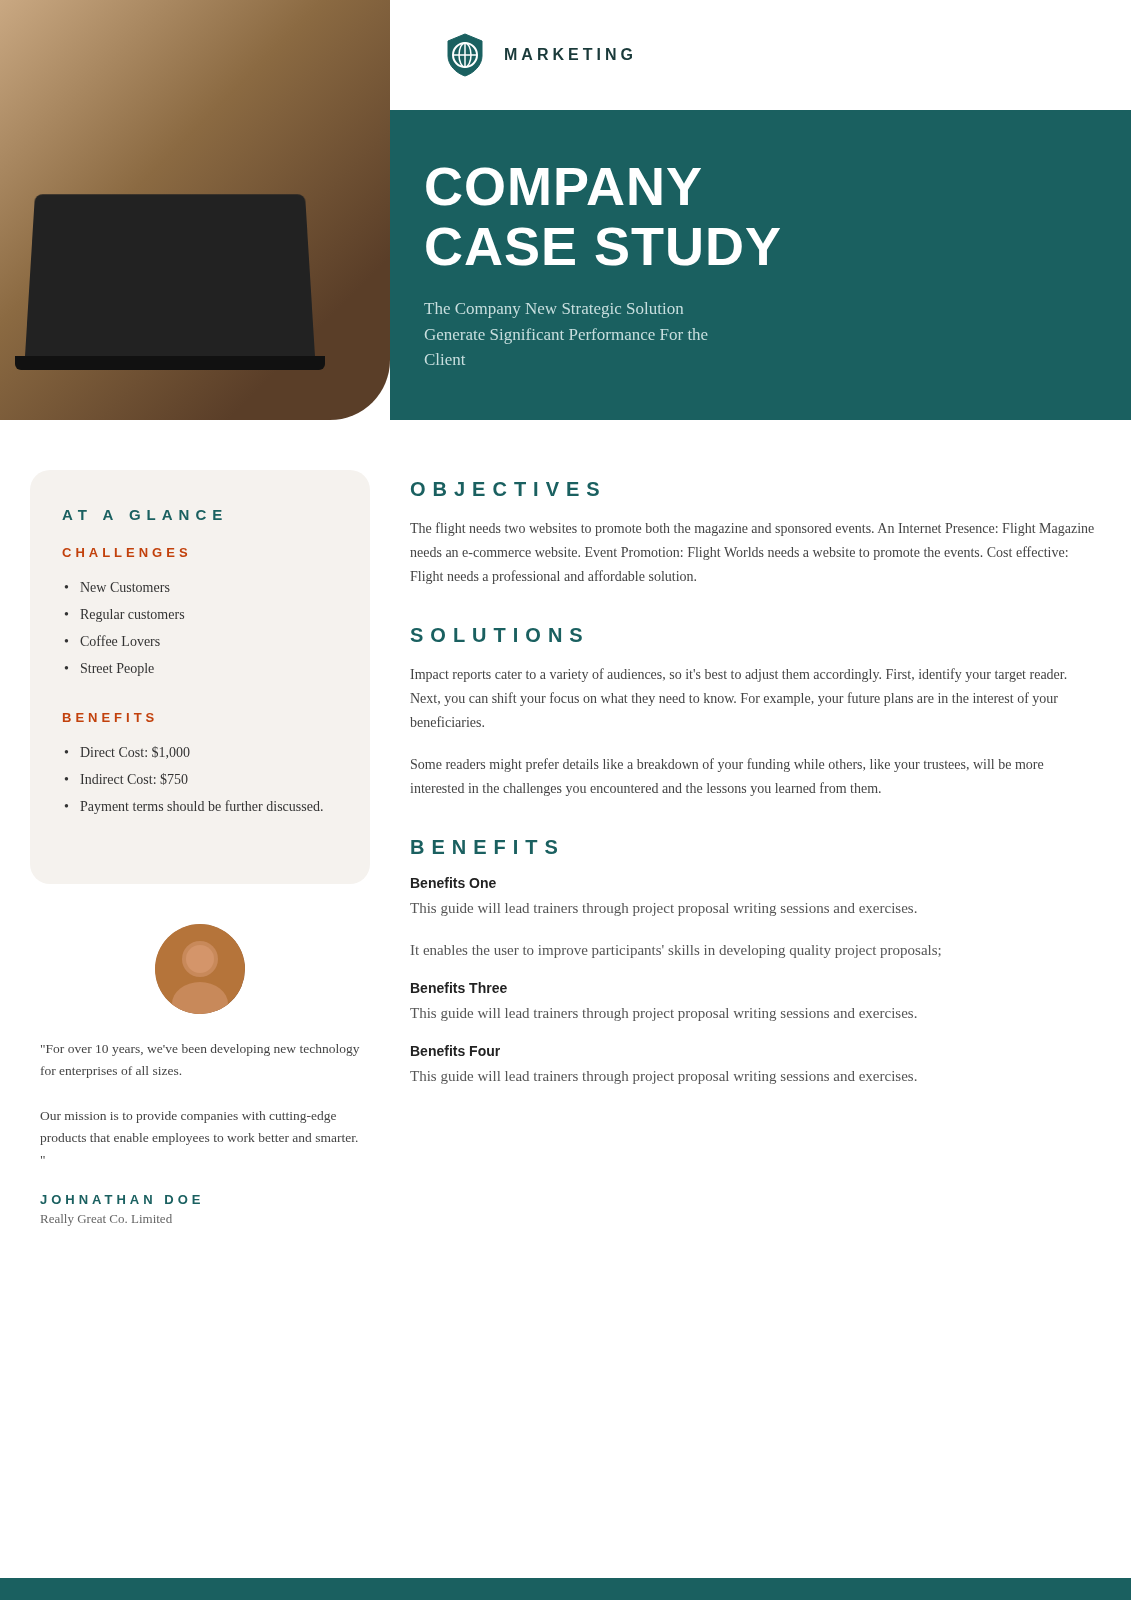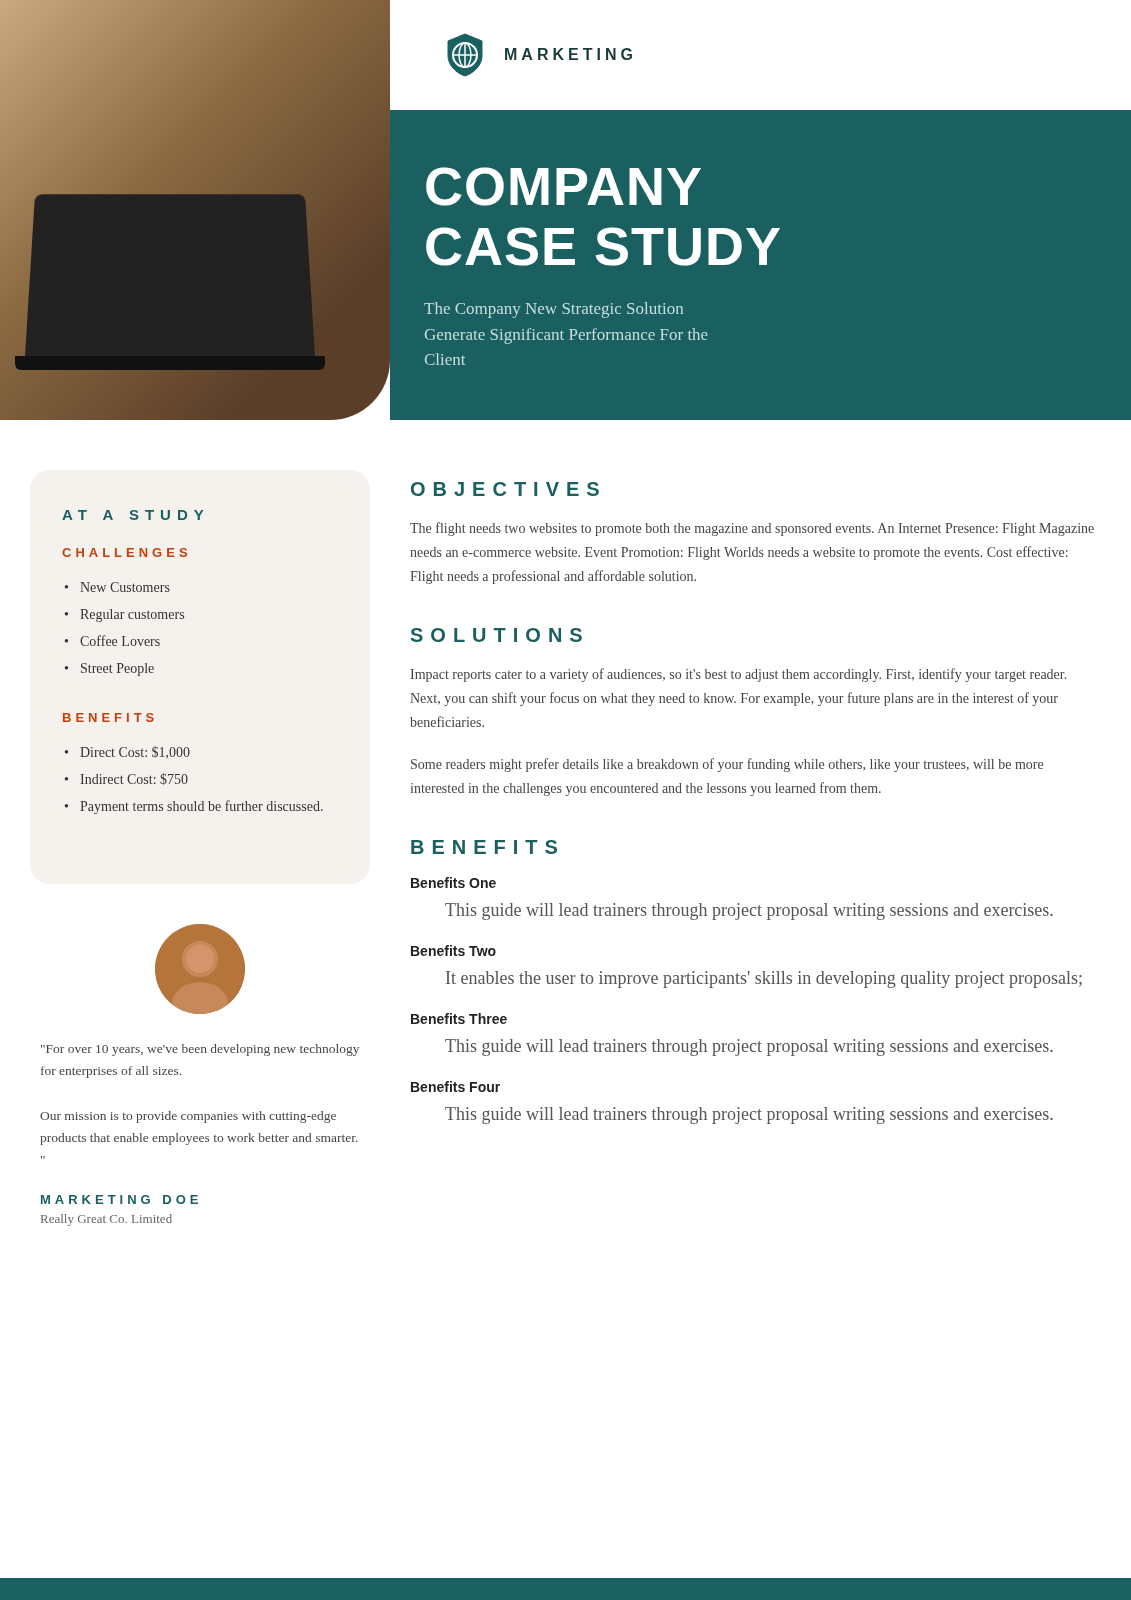--- a/index.html
+++ b/index.html
@@ -239,24 +239,23 @@
 
     .benefit-title {
       font-family: Arial, sans-serif;
       font-size: 14px;
       font-weight: 800;
       color: #222;
       margin-bottom: 5px;
     }
 
     .benefit-desc {
-      font-size: 18px;
+      font-size: 15px;
       color: #555;
       line-height: 1.6;
-      margin-left: 35px;
     }
 
     
     .bottom-bar {
       background: #1a6060;
       height: 22px;
       width: 100%;
       position: absolute;
       bottom: 0;
       left: 0;
@@ -299,21 +298,21 @@
       <div class="hero-subtitle">The Company New Strategic Solution Generate Significant Performance For the Client</div>
     </div>
   </div>
 </div>
 
 <div class="main-content">
 
   <div class="left-col">
 
     <div class="glance-card">
-      <div class="section-heading-small">AT A STUDY</div>
+      <div class="section-heading-small">AT A GLANCE</div>
 
       <div class="sub-heading">CHALLENGES</div>
       <ul class="bullet-list">
         <li>New Customers</li>
         <li>Regular customers</li>
         <li>Coffee Lovers</li>
         <li>Street People</li>
       </ul>
 
       <div class="sub-heading">BENEFITS</div>
@@ -335,21 +334,21 @@
 
           <circle cx="45" cy="35" r="14" fill="#d4956a"></circle>
         </svg>
       </div>
 
       <div class="testimonial-text">
         "For over 10 years, we've been developing new technology for enterprises of all sizes.<br><br>
         Our mission is to provide companies with cutting-edge products that enable employees to work better and smarter. "
       </div>
 
-      <div class="person-name">MARKETING DOE</div>
+      <div class="person-name">JOHNATHAN DOE</div>
       <div class="person-company">Really Great Co. Limited</div>
     </div>
   </div>
 
   <div class="right-col">
 
     <h2 class="section-heading-main">OBJECTIVES</h2>
     <p class="body-text">The flight needs two websites to promote both the magazine and sponsored events. An Internet Presence: Flight Magazine needs an e-commerce website. Event Promotion: Flight Worlds needs a website to promote the events. Cost effective: Flight needs a professional and affordable solution.</p>
 
     <h2 class="section-heading-main mt">SOLUTIONS</h2>
@@ -357,21 +356,20 @@
     <p class="body-text">Some readers might prefer details like a breakdown of your funding while others, like your trustees, will be more interested in the challenges you encountered and the lessons you learned from them.</p>
 
     <h2 class="section-heading-main mt">BENEFITS</h2>
 
     <div class="benefit-item">
       <div class="benefit-title">Benefits One</div>
       <div class="benefit-desc">This guide will lead trainers through project proposal writing sessions and exercises.</div>
     </div>
 
     <div class="benefit-item">
-      <div class="benefit-title">Benefits Two</div>
       <div class="benefit-desc">It enables the user to improve participants' skills in developing quality project proposals;</div>
     </div>
 
     <div class="benefit-item">
       <div class="benefit-title">Benefits Three</div>
       <div class="benefit-desc">This guide will lead trainers through project proposal writing sessions and exercises.</div>
     </div>
 
     <div class="benefit-item">
       <div class="benefit-title">Benefits Four</div>

